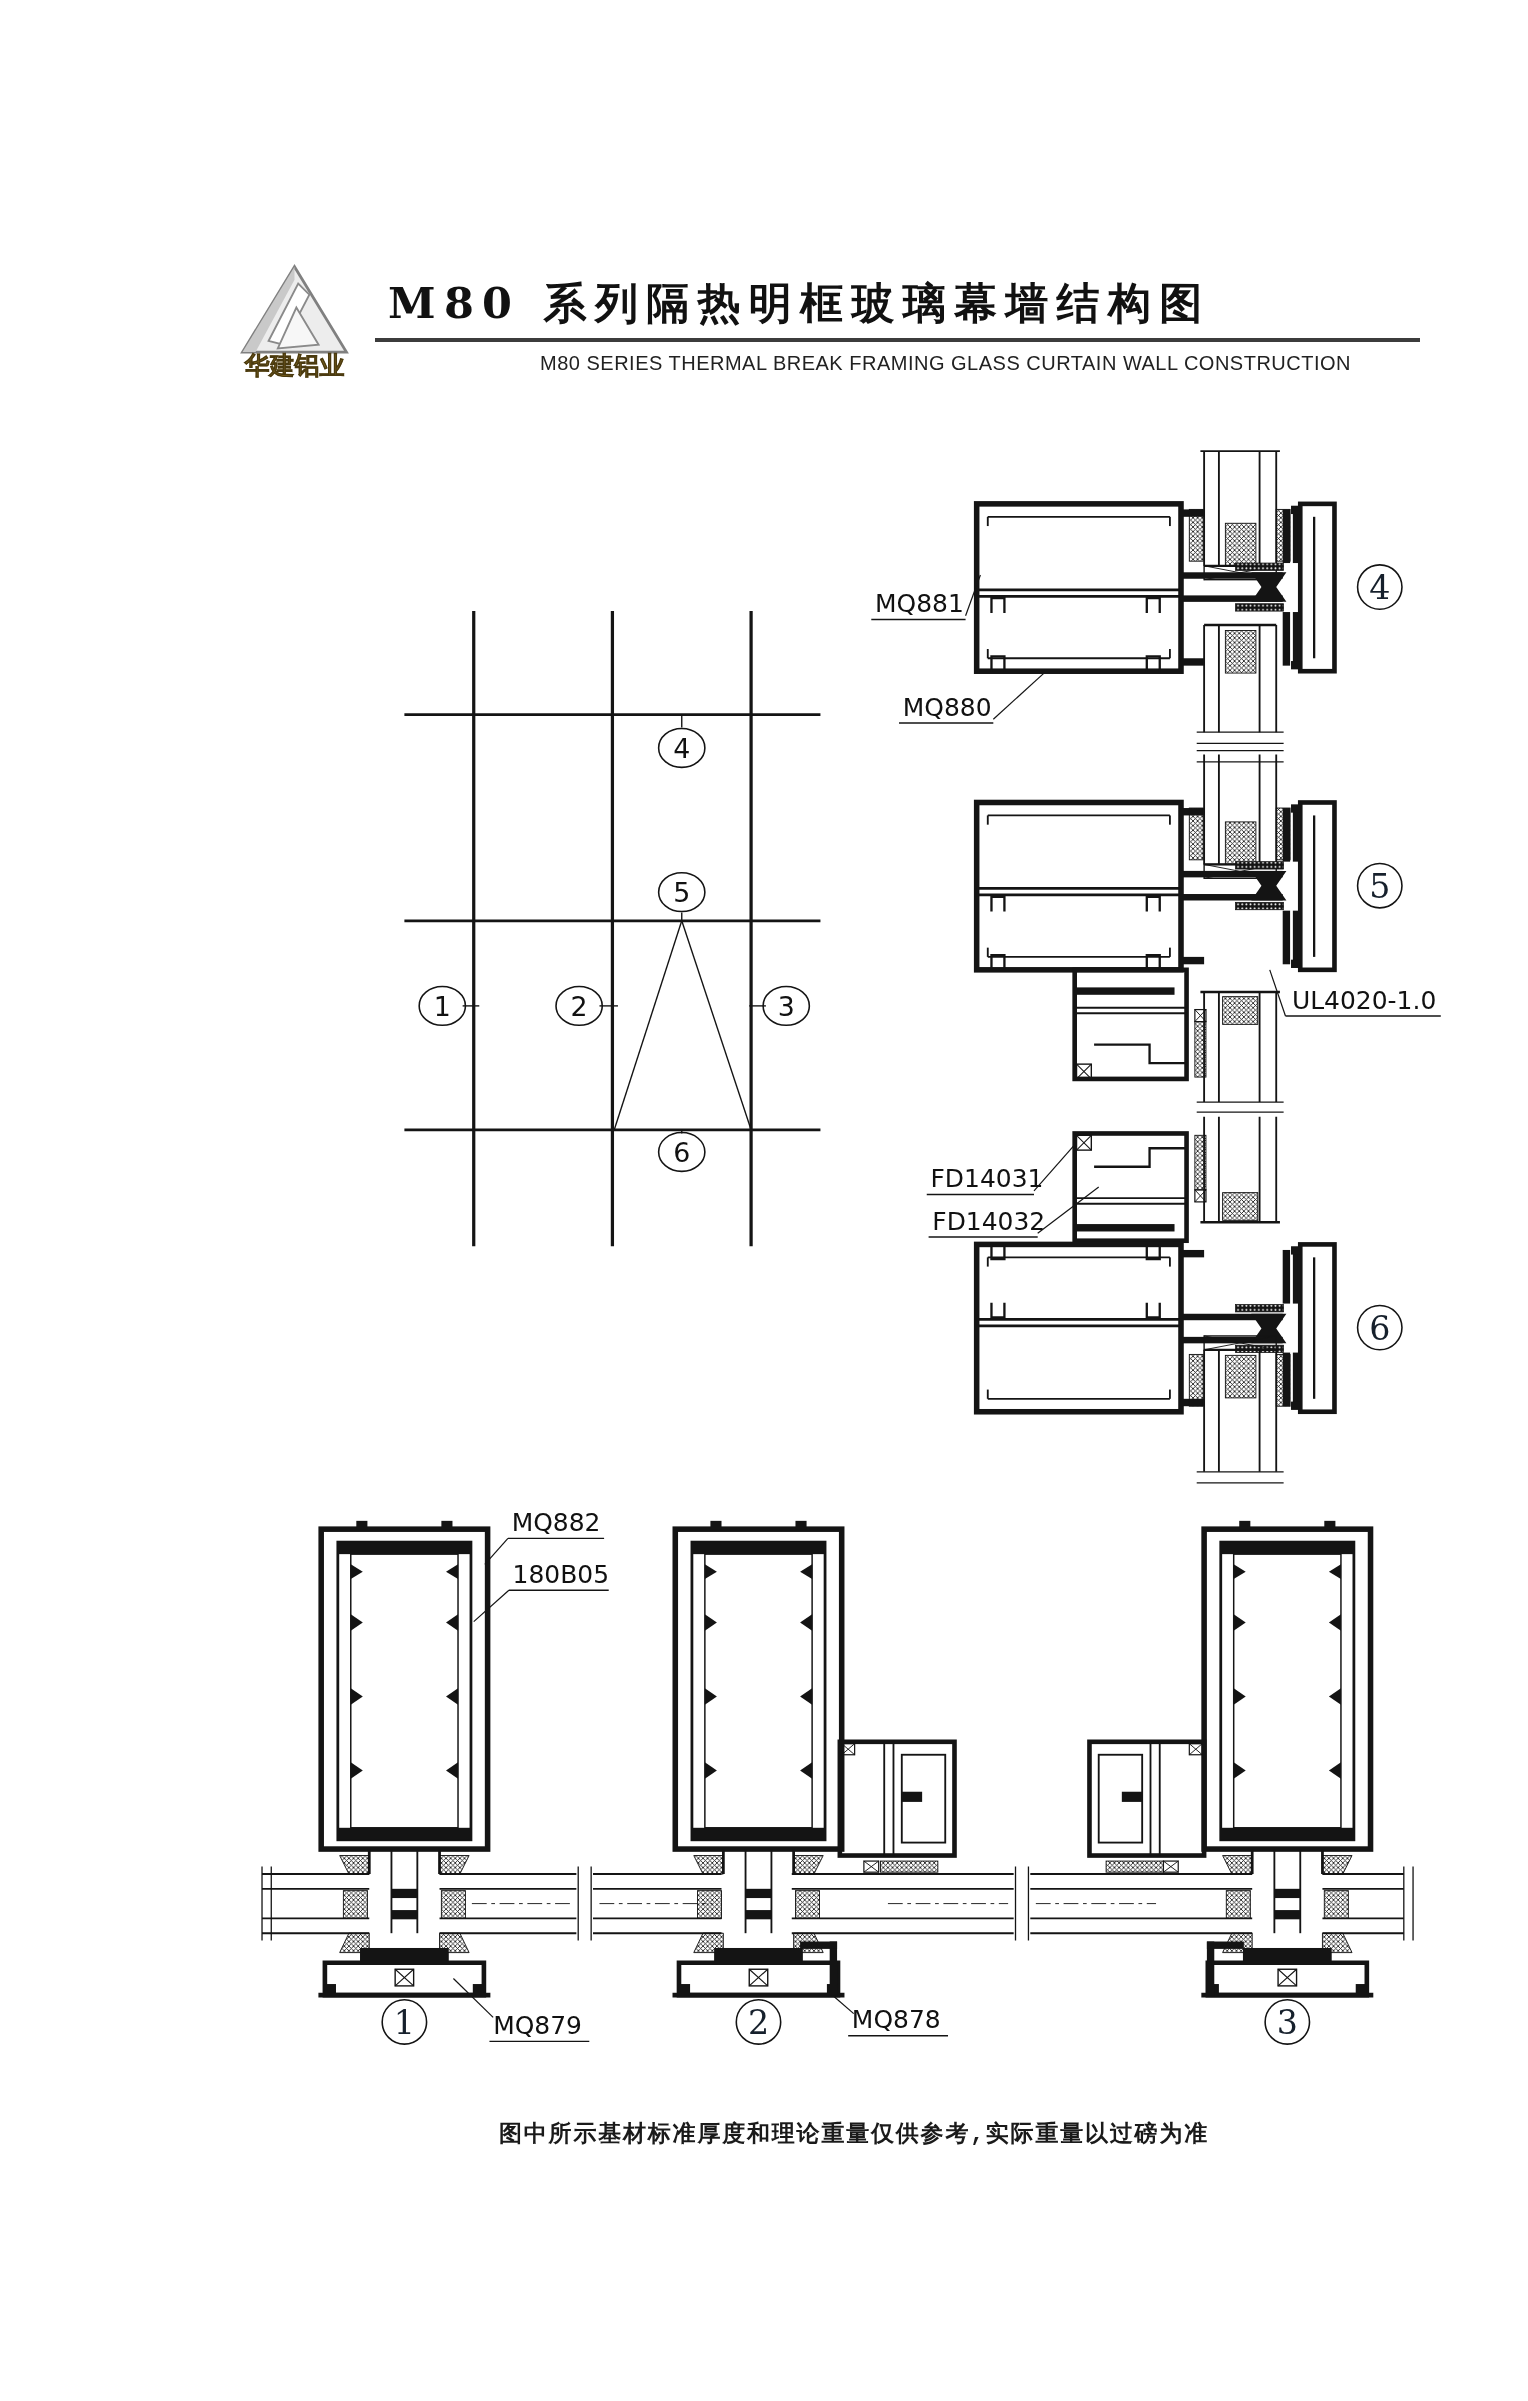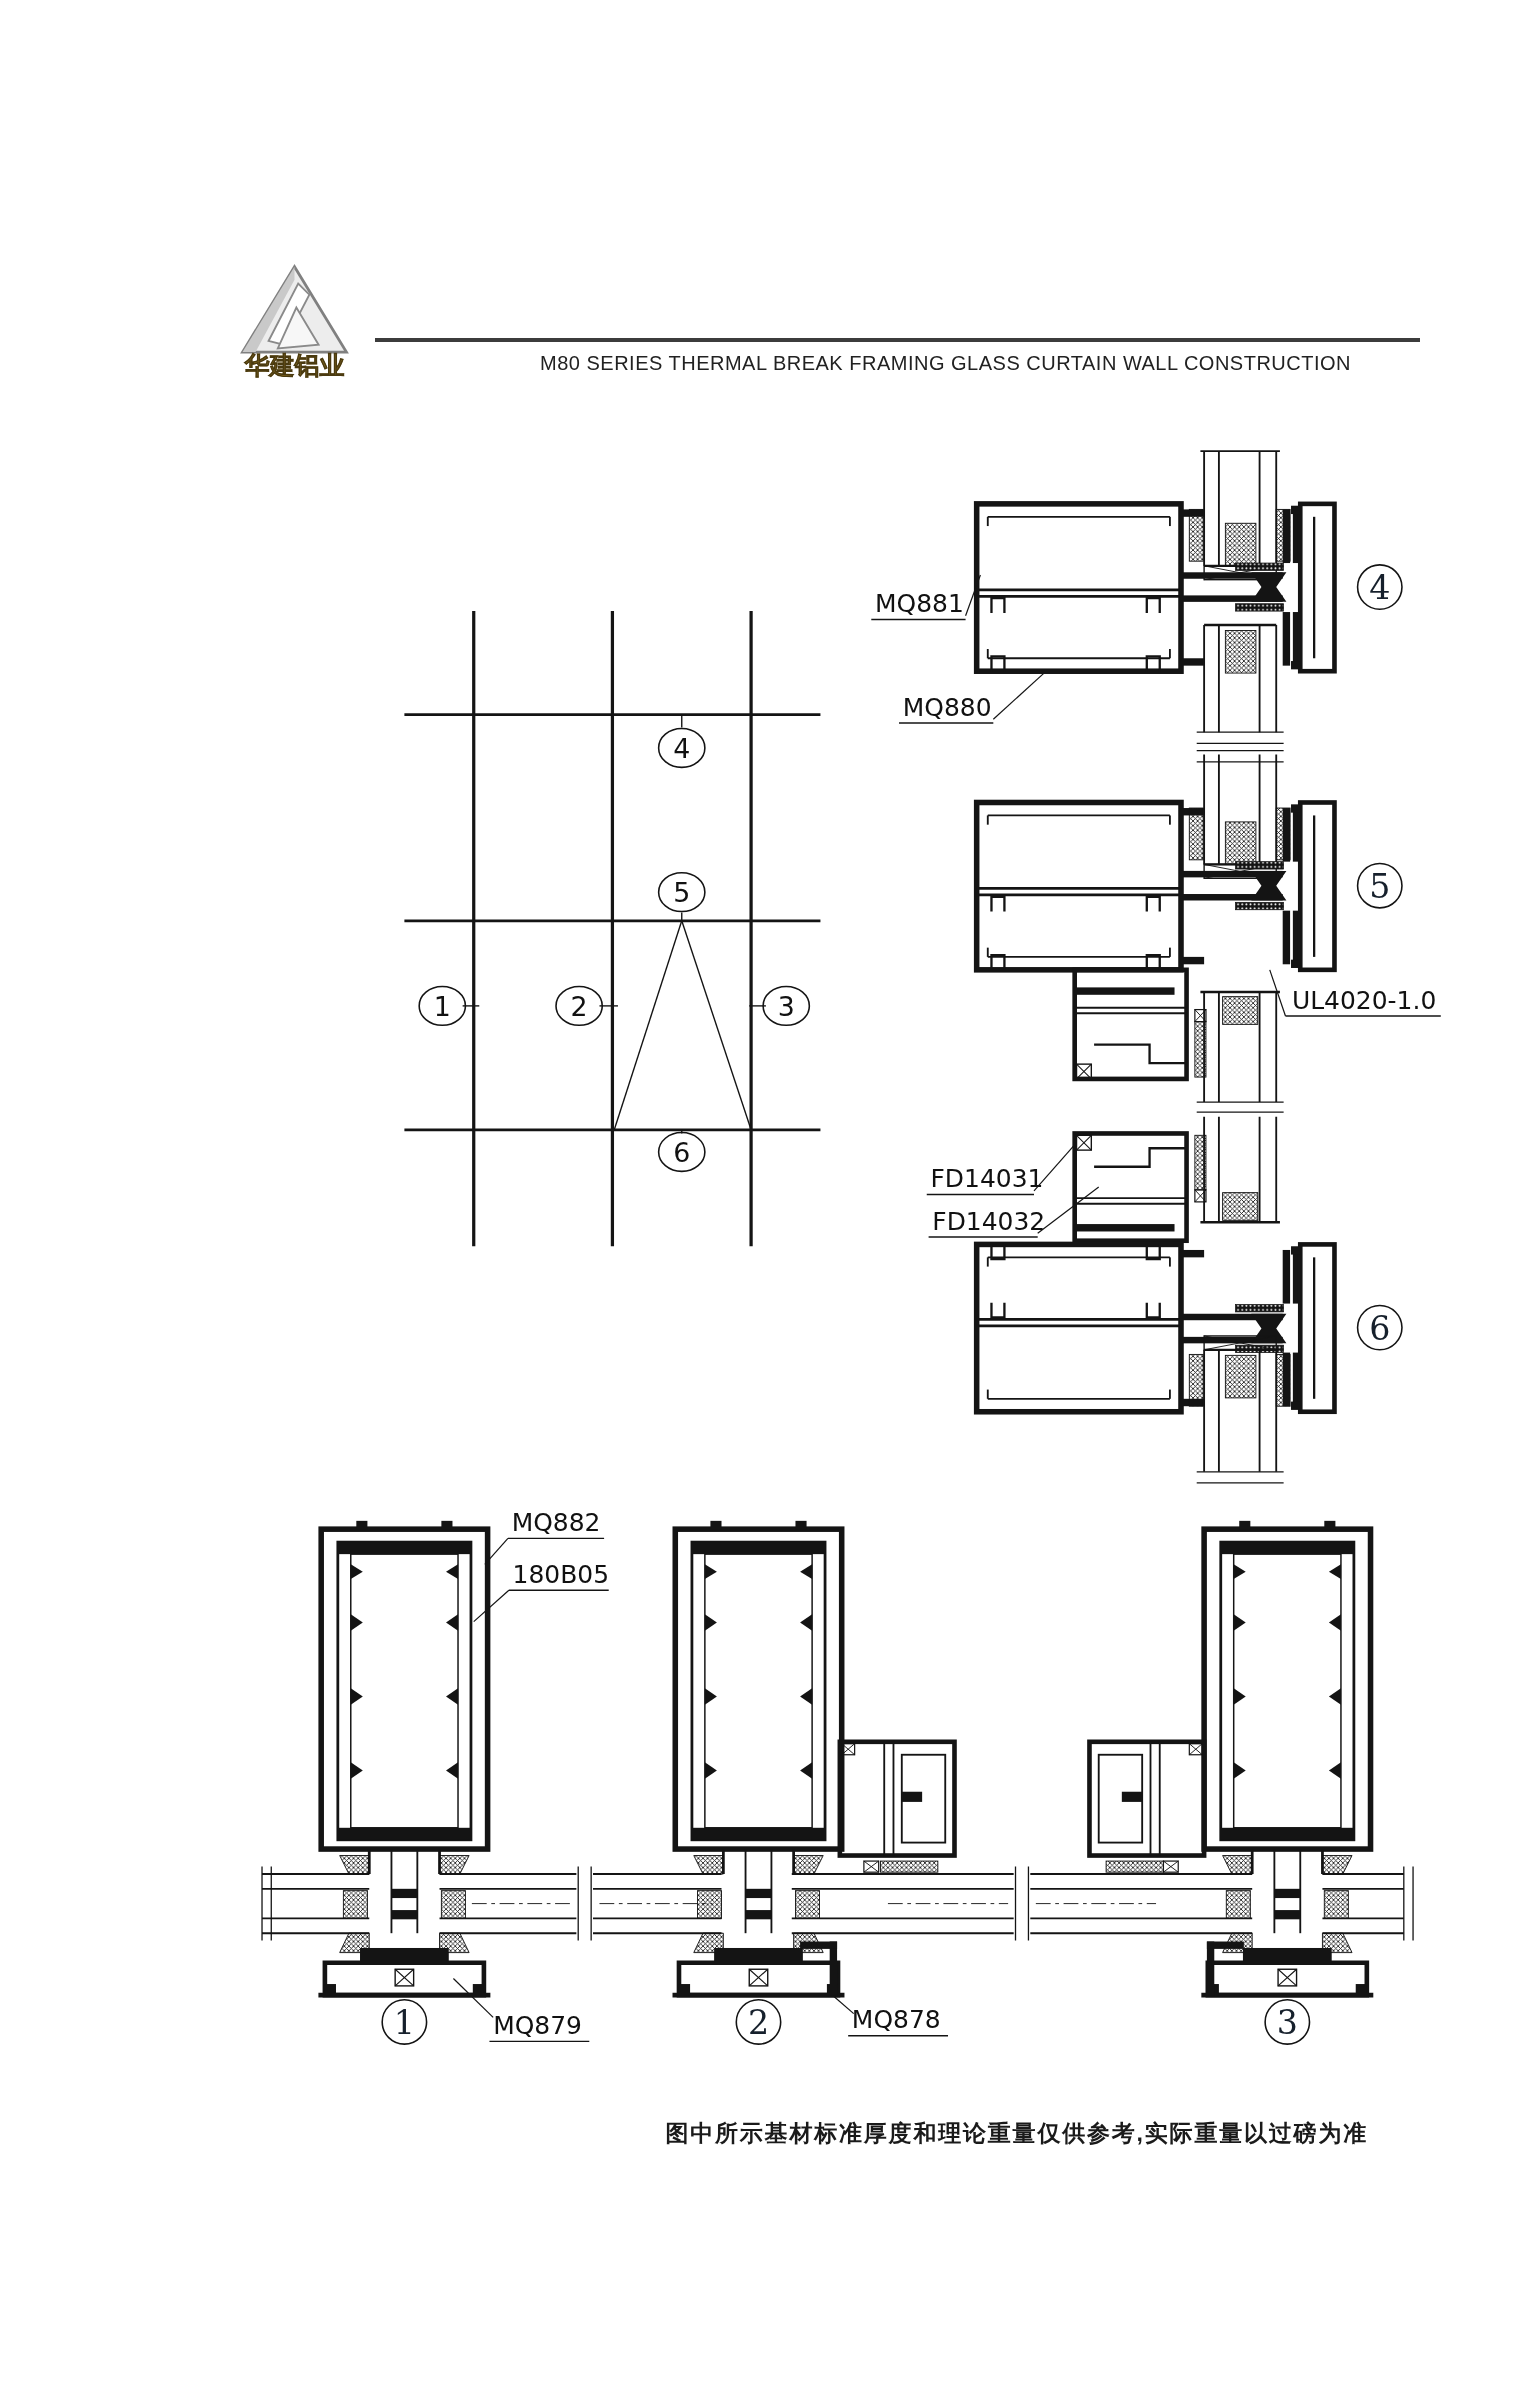--- a/index.html
+++ b/index.html
@@ -3,41 +3,42 @@
 <meta charset="utf-8">
 <style>
   html,body{margin:0;padding:0;background:#9a9a9a;}
   .page{position:relative;width:1529px;height:2401px;background:#ffffff;overflow:hidden;
         font-family:"Liberation Sans",sans-serif;color:#141414;}
   .abs{position:absolute;}
   .title-cn{left:388px;top:275px;font-family:"DejaVu Serif",serif;font-weight:bold;
             font-size:43px;letter-spacing:8.3px;color:#111;white-space:nowrap;}
   .rule{left:375px;top:338px;width:1045px;height:3.7px;background:#3c3c3c;}
   .title-en{left:540px;top:352px;font-size:20px;letter-spacing:0.5px;color:#222;white-space:nowrap;}
-  .footer-note{left:499px;top:2118px;width:869px;text-align:right;font-size:23px;
-               letter-spacing:1.8px;font-weight:bold;font-family:Liberation Sans, sans-serif;color:#1a1a1a;}
+  .footer-note{left:499px;top:2118px;width:869px;text-align:left;font-size:23px;
+               letter-spacing:1.8px;font-weight:bold;font-family:Liberation Mono, monospace;color:#1a1a1a;}
   svg text.lbl{font-family:"DejaVu Sans",sans-serif;font-size:27px;fill:#111;}
   svg text.co{font-family:"DejaVu Serif",serif;font-size:36px;fill:#16202c;}
   svg text.cog{font-family:"DejaVu Sans",sans-serif;font-size:29px;fill:#111;}
   svg .ln{stroke:#141414;fill:none;}
   svg .blk{fill:#141414;stroke:none;}
 </style>
 </head>
 <body>
 
 <div class="page">
 
   <svg class="abs" style="left:237px;top:263px;" width="115" height="117" viewBox="0 0 124 126">
     <polygon points="62,4 6,96 118,96" stroke="#808080" stroke-width="3" fill="#ededed"></polygon>
     <polygon points="34,84 66,22 78,34 50,88" fill="#ffffff" stroke="#8a8a8a" stroke-width="2"></polygon>
     <polygon points="64,48 88,88 44,92" fill="#f7f7f7" stroke="#8a8a8a" stroke-width="2"></polygon>
     <polygon points="62,4 6,96 20,96 62,18" fill="#c9c9c9" stroke="none"></polygon>
     <text x="62" y="120" text-anchor="middle" font-family="DejaVu Sans, sans-serif" font-size="27" font-weight="bold" stroke="#4a3a10" stroke-width="0.6" fill="#8f7020">华建铝业</text>
   </svg>
 
+  <div class="abs title-cn">M80 系列隔热明框玻璃幕墙结构图</div>
   <div class="abs rule"></div>
   <div class="abs title-en">M80 SERIES THERMAL BREAK FRAMING GLASS CURTAIN WALL CONSTRUCTION</div>
 
   <svg class="abs" style="left:0;top:0;" width="1529" height="2401" viewBox="0 0 1653 2597">
     <defs>
       <pattern id="hatch" width="5" height="5" patternUnits="userSpaceOnUse">
         <path d="M0,0 L5,5 M5,0 L0,5" stroke="#141414" stroke-width="0.9" fill="none"></path>
       </pattern>
       <pattern id="dots" width="4.5" height="4.5" patternUnits="userSpaceOnUse">
         <rect width="4.5" height="4.5" fill="#141414"></rect>

